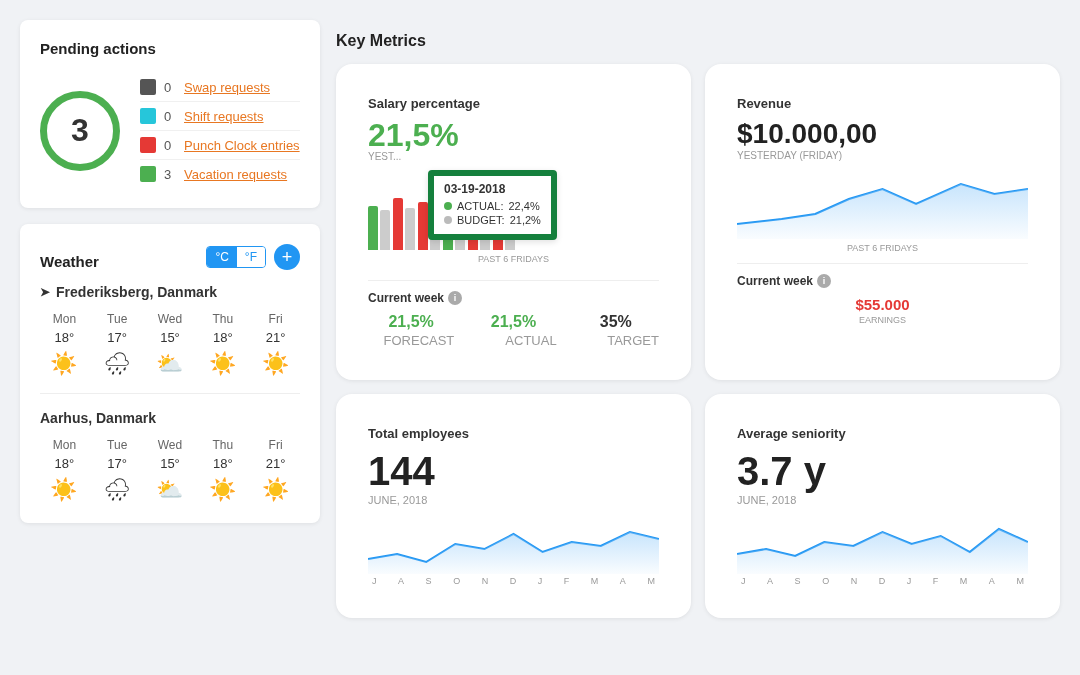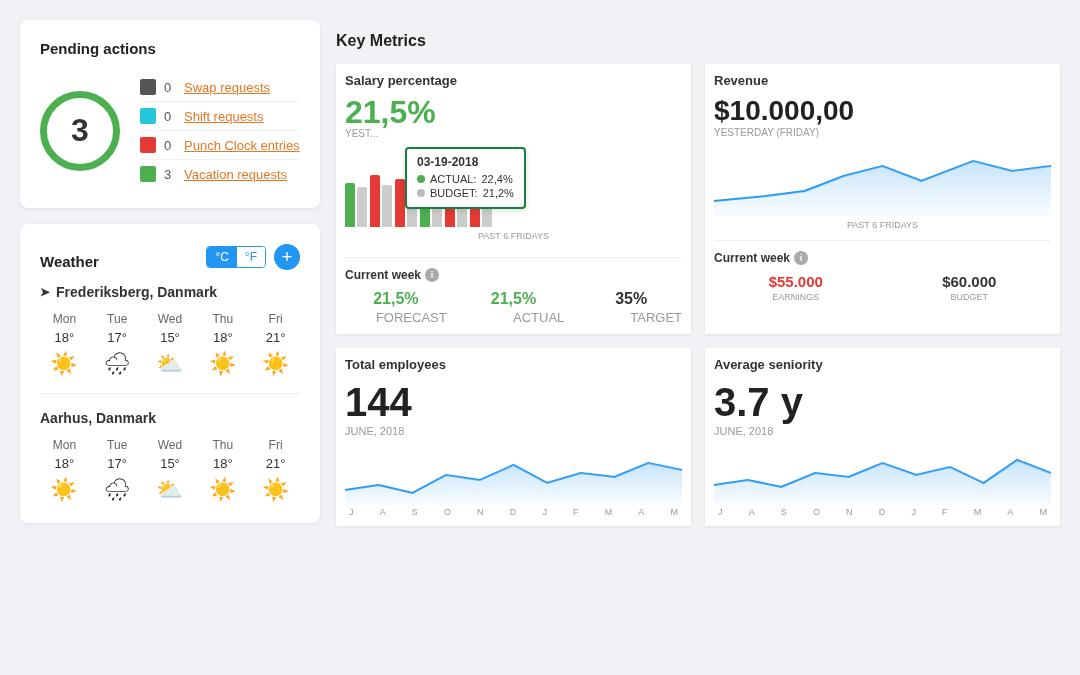--- a/index.html
+++ b/index.html
@@ -153,22 +153,22 @@
       color: #222;
       margin-bottom: 14px;
     }
     .metrics-grid {
       display: grid;
       grid-template-columns: 1fr 1fr;
       gap: 14px;
     }
     .metric-card {
       background: #fff;
-      border-radius: 0;
-      padding: 9px;
+      border-radius: 16px;
+      padding: 32px;
       box-shadow: 0 1px 4px rgba(0,0,0,0.08);
     }
     .metric-title {
       font-size: 13px;
       font-weight: 600;
       color: #333;
       margin-bottom: 8px;
     }
 
     
@@ -213,21 +213,21 @@
       color: #999;
       text-transform: uppercase;
       text-align: center;
       margin-top: 4px;
     }
     .tooltip-box {
       position: absolute;
       top: 0;
       left: 60px;
       background: #fff;
-      border: 2px solid #15803d;
+      border: 6px solid #15803d;
       border-radius: 4px;
       padding: 6px 10px;
       font-size: 11px;
       box-shadow: 0 2px 6px rgba(0,0,0,0.12);
       white-space: nowrap;
       z-index: 10;
     }
     .tooltip-date {
       font-weight: 700;
       font-size: 12px;
@@ -560,24 +560,20 @@
 
         <div style="font-size:12px;font-weight:600;color:#333;display:flex;align-items:center;margin-top:10px;border-top:1px solid #eee;padding-top:10px;">
           <span>Current week</span>
           <i class="info-icon">i</i>
         </div>
         <div style="display:flex;gap:10px;margin-top:8px;">
           <div class="rcw-item">
             <div class="rcw-value red">$55.000</div>
             <div class="rcw-label">EARNINGS</div>
           </div>
-          <div class="rcw-item">
-            <div class="rcw-value dark">$60.000</div>
-            <div class="rcw-label">BUDGET</div>
-          </div>
         </div>
       </div>
     </div>
 
     <div class="bottom-metrics" style="margin-top:14px;">
 
       <div class="metric-card">
         <div class="metric-title">Total employees</div>
         <div class="employees-value">144</div>
         <div class="employees-label">JUNE, 2018</div>

